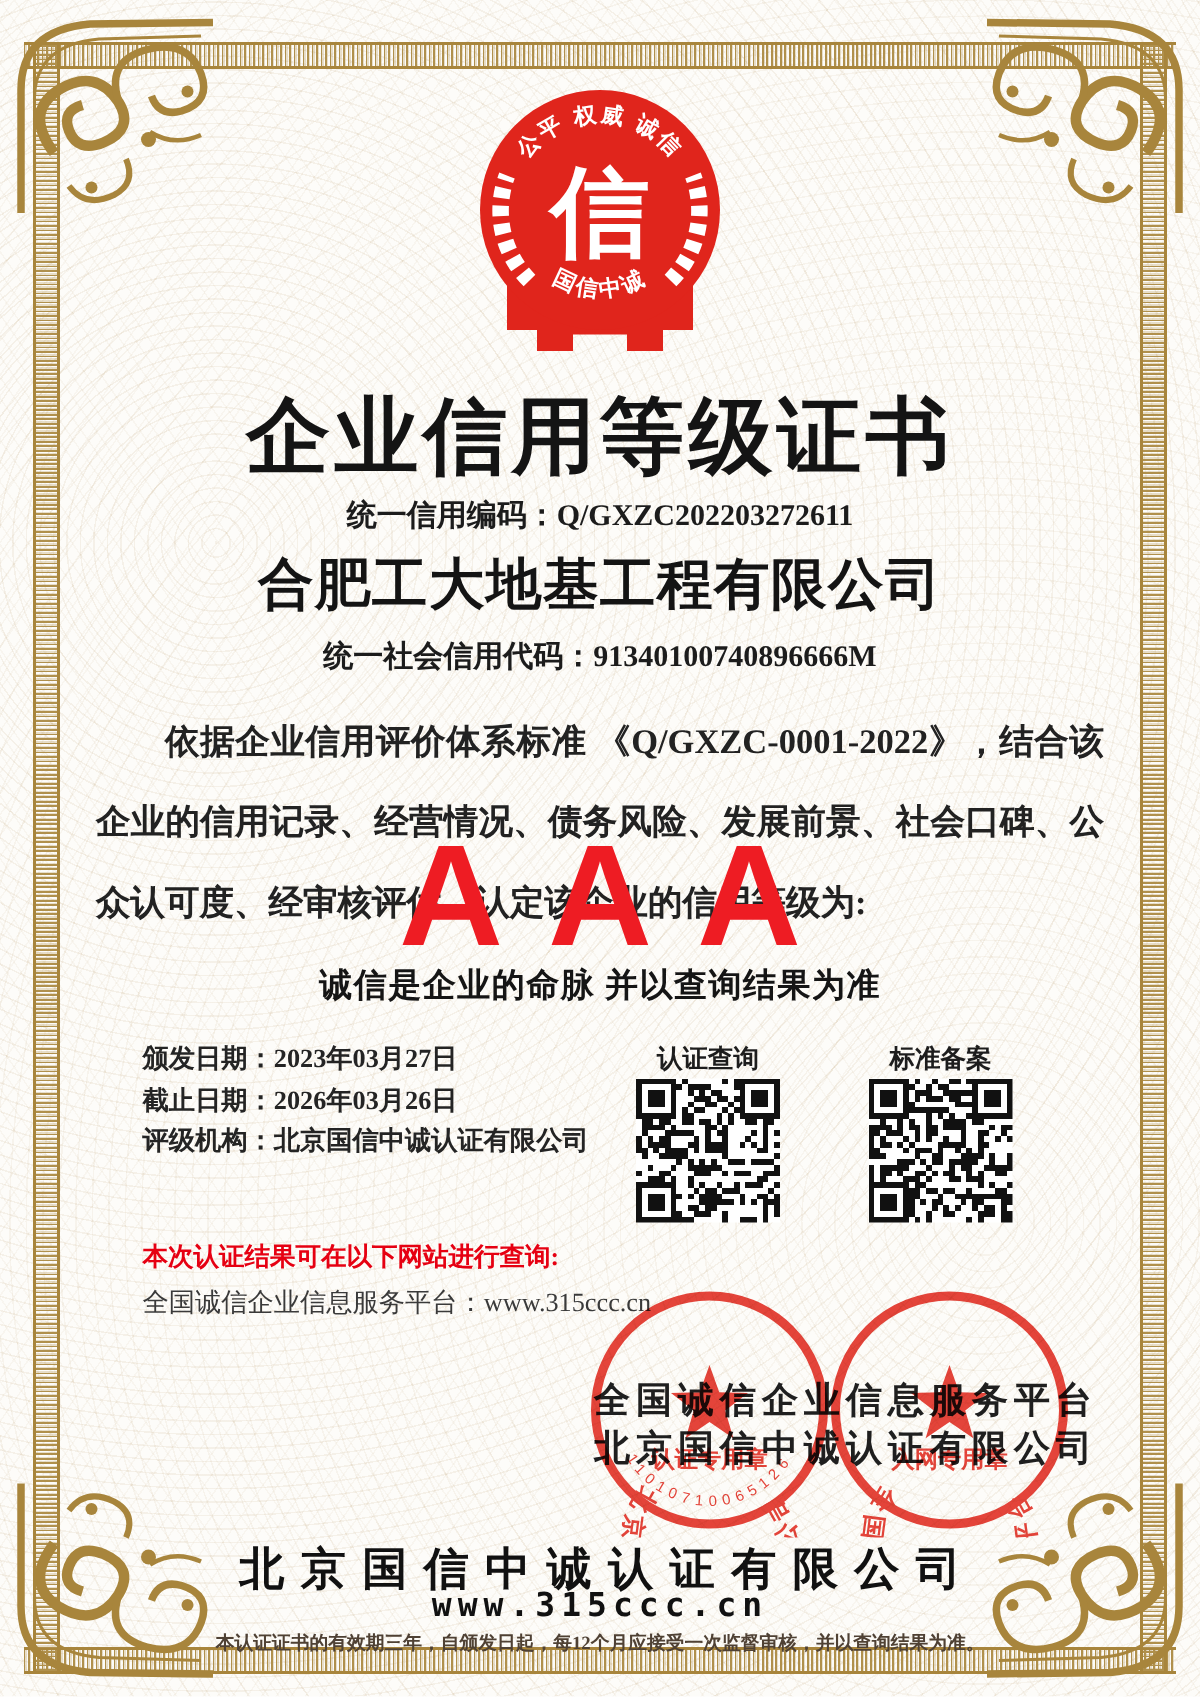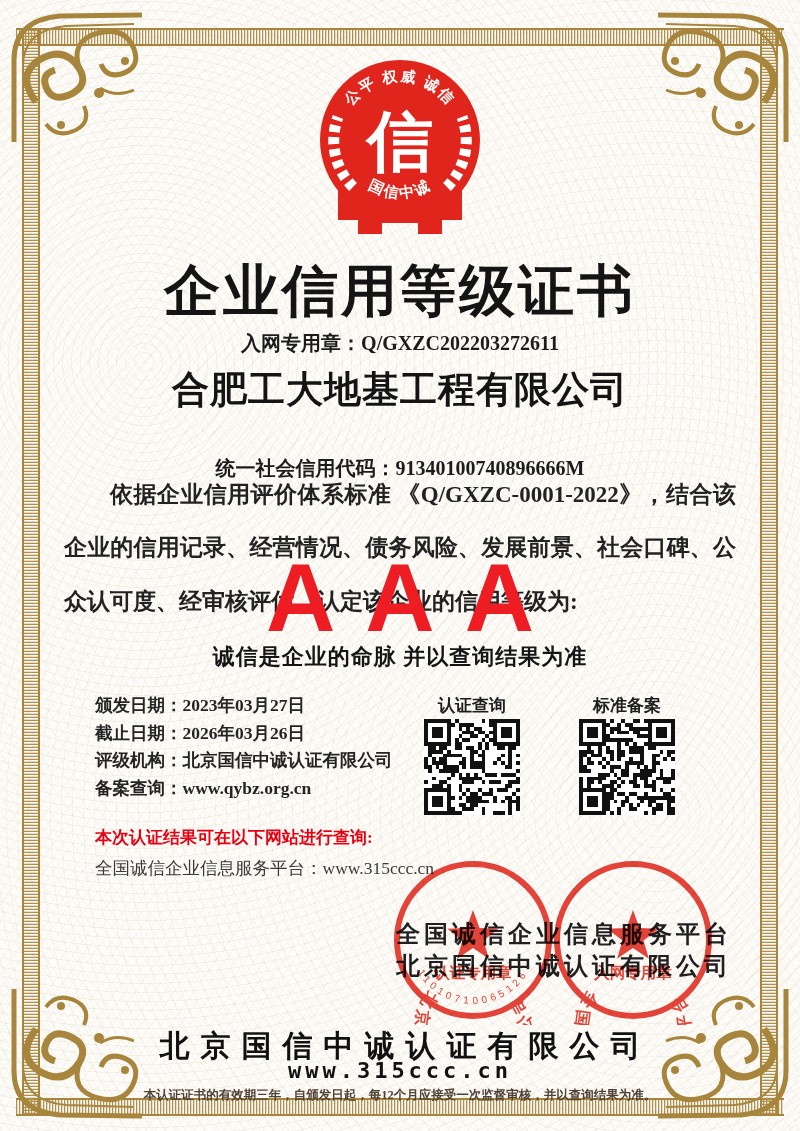--- a/index.html
+++ b/index.html
@@ -34,21 +34,21 @@
   .corner.bl{bottom:4px;left:4px;transform:scaleY(-1);}
   .corner.br{bottom:4px;right:4px;transform:scale(-1,-1);}
   
   #emblem{position:absolute;left:290px;top:52px;}
   
   .abs{position:absolute;}
   .ctr{left:0;right:0;text-align:center;}
   #title{top:254px;font-size:56px;font-weight:900;color:#141414;letter-spacing:3px;}
   #credit-code{top:330px;font-size:20px;font-weight:bold;color:#1c1c1c;}
   #company{top:365px;font-size:37px;font-weight:900;color:#141414;letter-spacing:1px;}
-  #social-code{top:424px;font-size:20px;font-weight:bold;color:#1c1c1c;margin-top:31px;}
+  #social-code{top:424px;font-size:20px;font-weight:bold;color:#1c1c1c;}
   #paragraph{top:468px;left:64px;width:672px;font-size:23px;font-weight:bold;color:#222;
     line-height:2.32;text-indent:2em;text-align:justify;}
   #rating{top:543px;font-size:96px;font-weight:900;color:#ee1c23;letter-spacing:30px;text-indent:30px;}
   #slogan{top:642px;font-size:22px;font-weight:bold;color:#151515;letter-spacing:1px;}
   
   #details{position:absolute;left:95px;top:692px;font-size:17.5px;color:#242424;font-weight:bold;}
   #details .row{height:27.6px;line-height:27.6px;white-space:nowrap;}
   
   .qr-label{position:absolute;top:694px;width:96px;text-align:center;font-size:17px;font-weight:bold;color:#1d1d1d;}
   .qr{position:absolute;top:719px;width:96px;height:96px;background:#fff;}
@@ -114,34 +114,33 @@
     <text class="serif" font-size="15" font-weight="bold" fill="#fff" letter-spacing="2">
       <textPath href="#arcTop" startOffset="50%" text-anchor="middle">公平  权威  诚信</textPath>
     </text>
     <text class="serif" x="110" y="112" text-anchor="middle" font-size="66" font-weight="900" fill="#fff">信</text>
     <text class="serif" font-size="15" font-weight="bold" fill="#fff" letter-spacing="2">
       <textPath href="#arcBottom" startOffset="50%" text-anchor="middle">国信中诚</textPath>
     </text>
   </svg>
 
   <div class="abs ctr serif" id="title">企业信用等级证书</div>
-  <div class="abs ctr serif" id="credit-code">入网专用章：Q/GXZC202203272611</div>
+  <div class="abs ctr serif" id="credit-code">统一信用编码：Q/GXZC202203272611</div>
   <div class="abs ctr serif" id="company">合肥工大地基工程有限公司</div>
   <div class="abs ctr serif" id="social-code">统一社会信用代码：91340100740896666M</div>
 
   <div class="abs serif" id="paragraph">依据企业信用评价体系标准 《Q/GXZC-0001-2022》，结合该企业的信用记录、经营情况、债务风险、发展前景、社会口碑、公众认可度、经审核评估，认定该企业的信用等级为:</div>
 
   <div class="abs ctr sans" id="rating">AAA</div>
   <div class="abs ctr serif" id="slogan">诚信是企业的命脉 并以查询结果为准</div>
 
   <div id="details" class="serif">
     <div class="row"><span>颁发日期：</span><span>2023年03月27日</span></div>
     <div class="row"><span>截止日期：</span><span>2026年03月26日</span></div>
     <div class="row"><span>评级机构：</span><span>北京国信中诚认证有限公司</span></div>
-    <div class="row"><span>备案查询：</span><span>www.qybz.org.cn</span></div>
   </div>
 
   <div class="qr-label serif" style="left:424px">认证查询</div>
   <div class="qr-label serif" style="left:579px">标准备案</div>
   <div class="qr" style="left:424px"><svg width="96" height="96" shape-rendering="crispEdges">
         <rect x="30.72" y="0" width="3.84" height="3.84" fill="#111"></rect>
         <rect x="57.599999999999994" y="0" width="3.84" height="3.84" fill="#111"></rect>
         <rect x="65.28" y="0" width="3.84" height="3.84" fill="#111"></rect>
         <rect x="26.88" y="3.84" width="3.84" height="3.84" fill="#111"></rect>
         <rect x="34.56" y="3.84" width="3.84" height="3.84" fill="#111"></rect>

